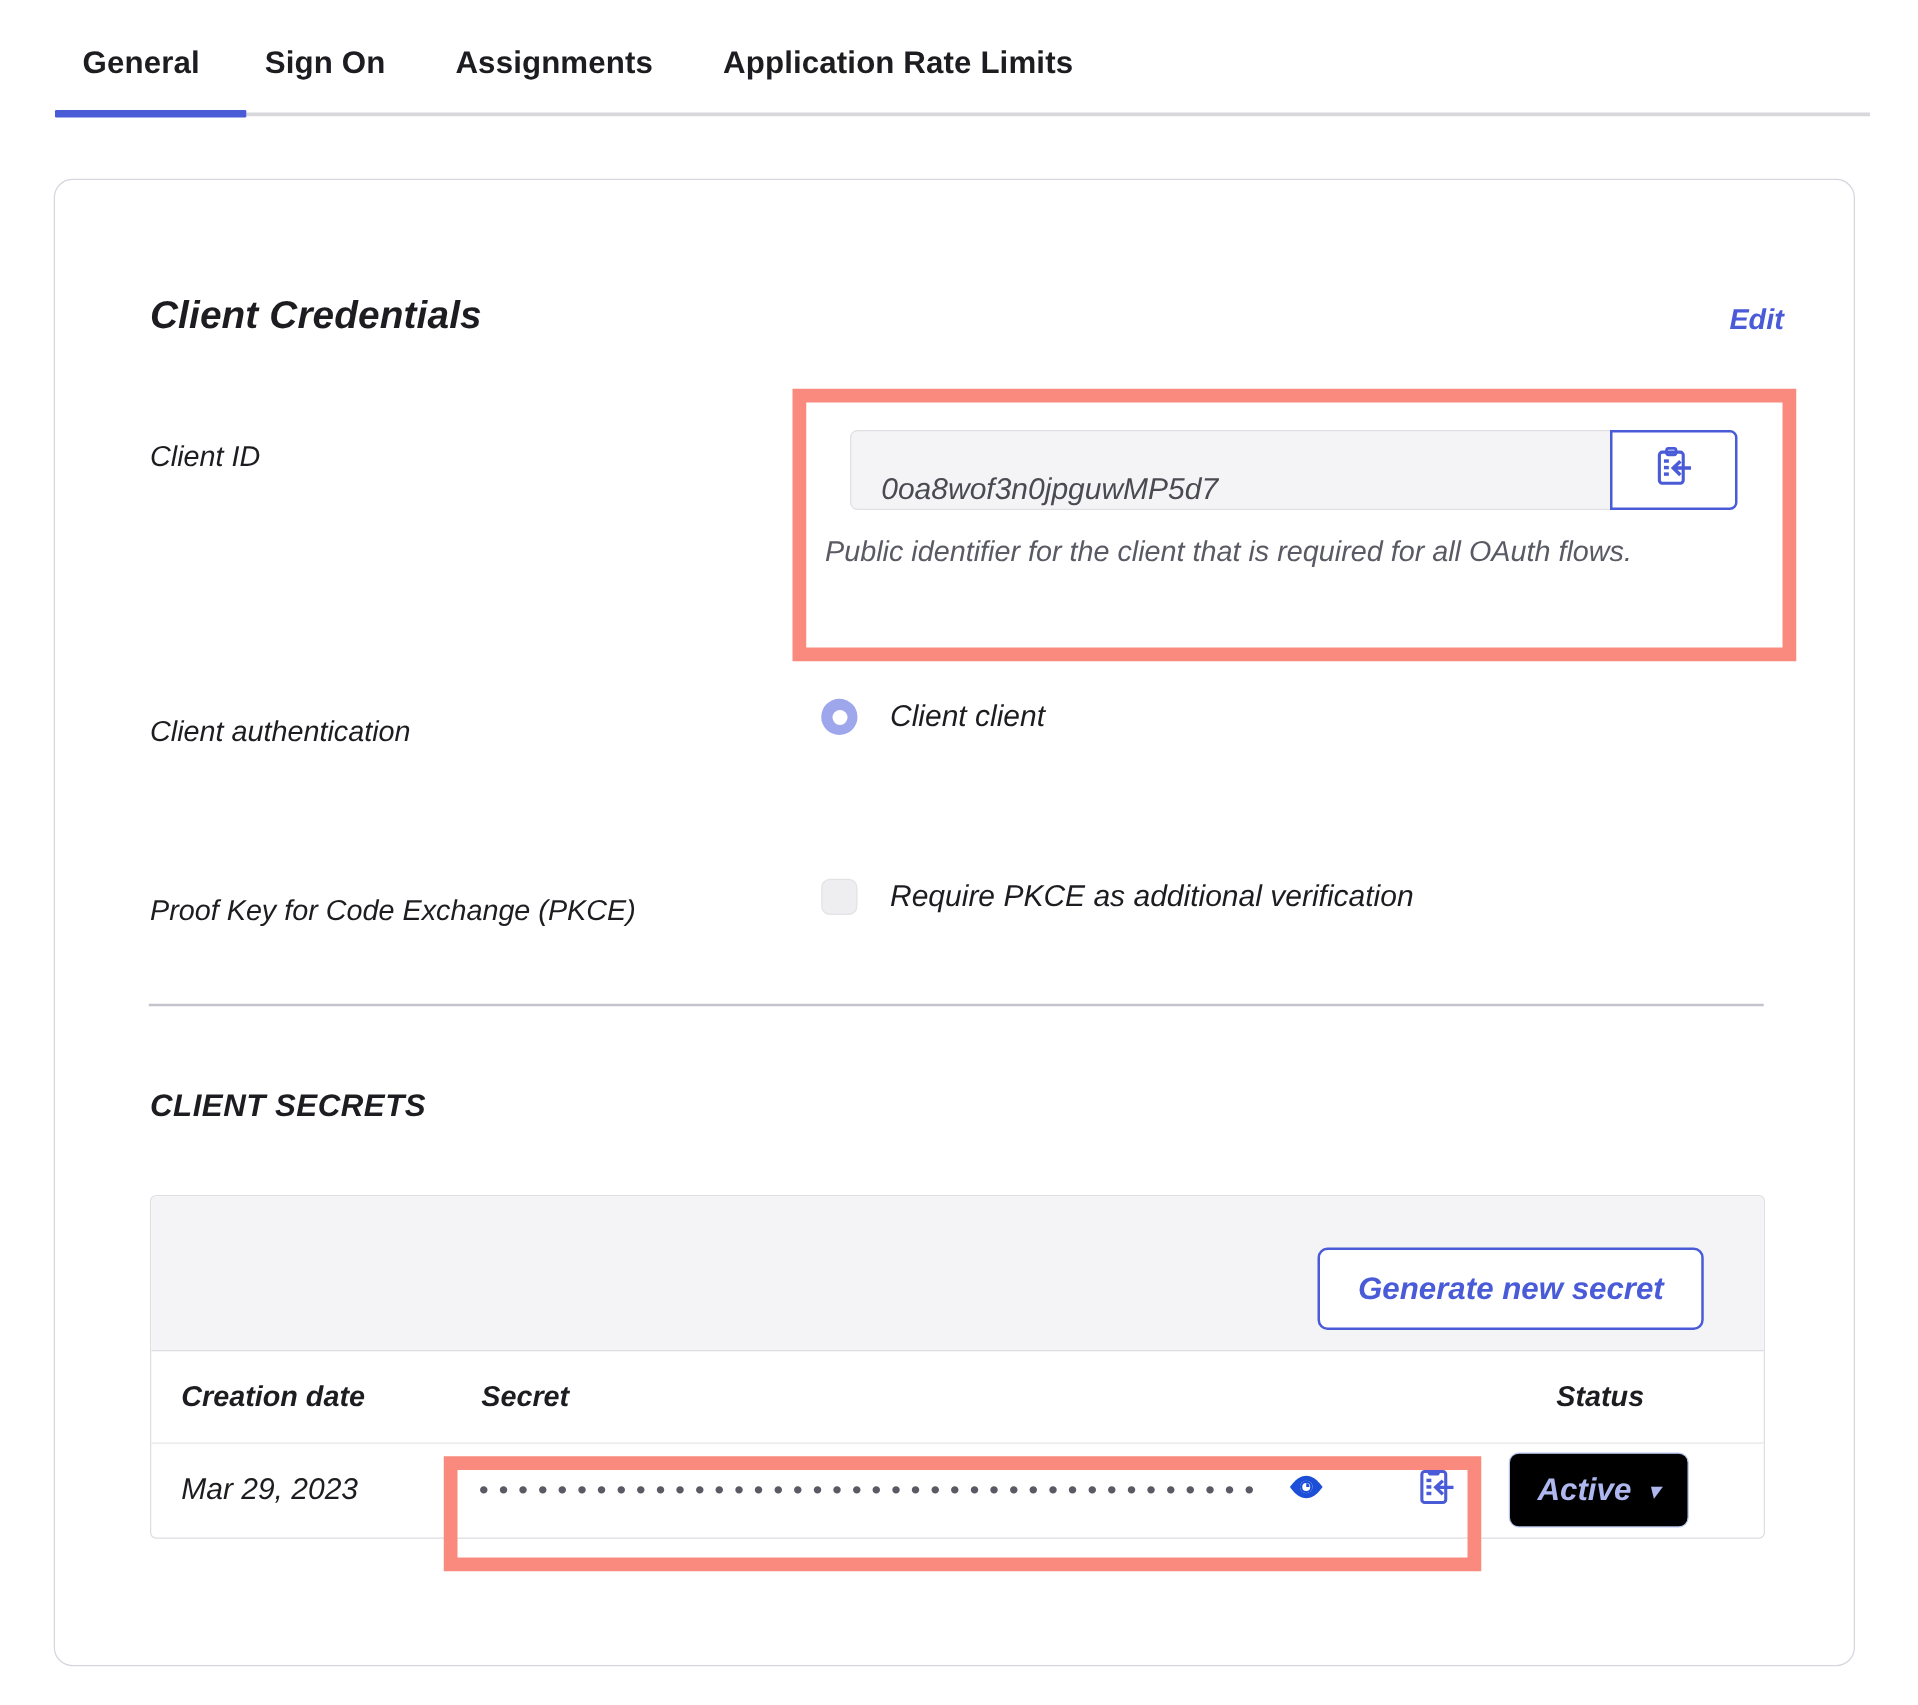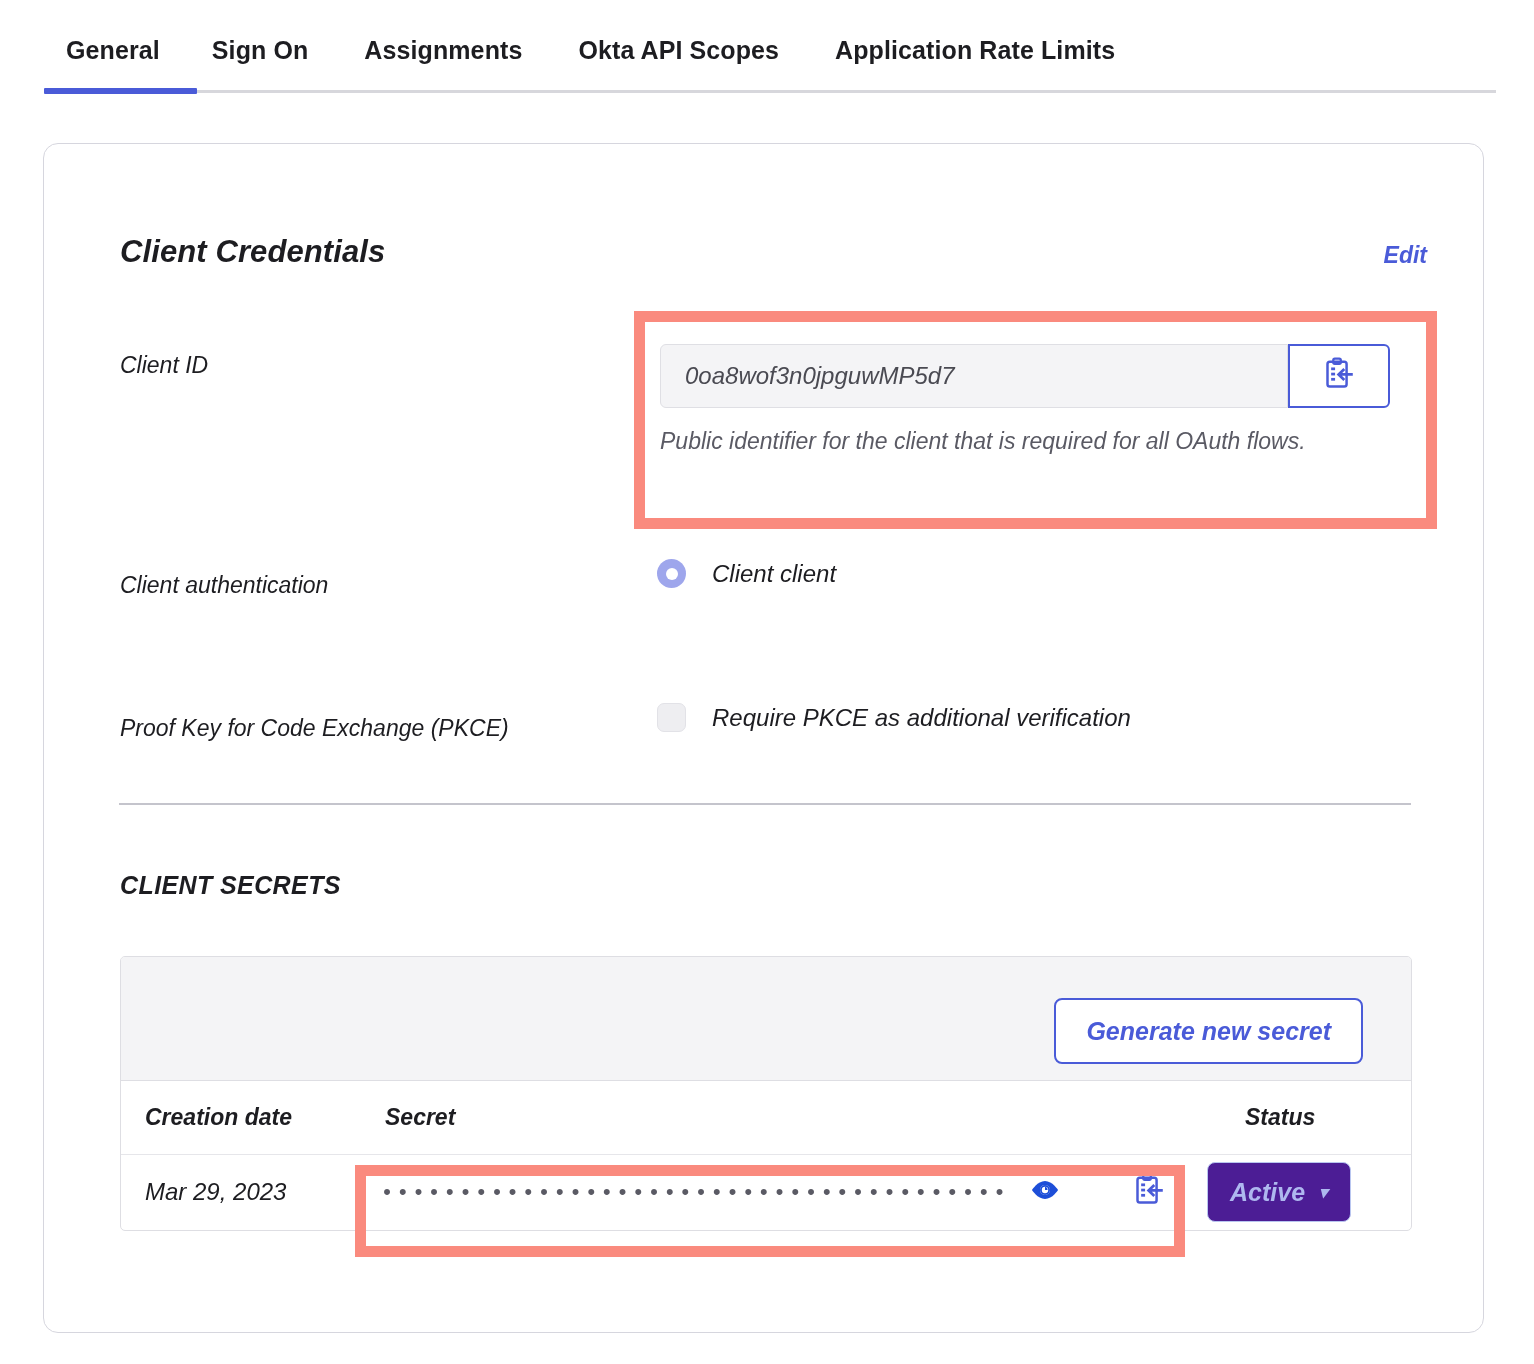--- a/index.html
+++ b/index.html
@@ -58,22 +58,22 @@
   .lbl-clientid   { left: 76px; top: 208px; }
   .lbl-clientauth { left: 76px; top: 428px; }
   .lbl-pkce       { left: 76px; top: 571px; }
 
   
   .clientid-wrap { position: absolute; left: 616px; top: 200px; }
   .clientid-input {
     width: 628px; height: 64px;
     background: #f4f4f6; border: 1px solid #dfdfe4;
     border-radius: 6px 0 0 6px;
-    font-size: 24px; color: #4a4a52; padding: 0 24px;
-    line-height: 62px; white-space: nowrap; overflow: hidden;
+    font-size: 24px; color: #4a4a52; padding: 16px 24px;
+    line-height: 62px; white-space: nowrap; overflow: hidden; margin-left: 20px;
   }
   .copy-btn {
     position: absolute; left: 628px; top: 0;
     width: 102px; height: 64px;
     border: 2px solid #4a5bd8; border-radius: 0 6px 6px 0;
     background: #fff; display: flex; align-items: center; justify-content: center;
     cursor: pointer;
   }
   .hint {
     position: absolute; left: 616px; top: 275px; width: 720px;
@@ -140,21 +140,21 @@
   .td { position: absolute; top: 50%; transform: translateY(-50%); }
   .td-date { left: 24px; font-size: 24px; color: #1d1d21; }
   .td-secret-dots {
     left: 262px; font-size: 22px; color: #5a5a64; letter-spacing: 8px;
     white-space: nowrap; font-family: "Liberation Sans", sans-serif;
   }
   .eye-btn { left: 908px; cursor: pointer; }
   .copy-sm { left: 1012px; cursor: pointer; }
   .status-btn {
     left: 1086px; height: 60px; padding: 0 22px;
-    border: 1px solid #b9c6f0; border-radius: 8px; background: #4c1d95;
+    border: 1px solid #b9c6f0; border-radius: 8px; background: #000000;
     display: flex; align-items: center; gap: 14px;
     font-size: 25px; font-weight: bold; color: #aeb8ef; cursor: pointer;
   }
   .caret { font-size: 17px; line-height: 1; color: #aeb8ef; }
 
   
   .redbox {
     position: absolute; border: 11px solid #fa8a7e; pointer-events: none;
     background: transparent;
   }
@@ -164,21 +164,20 @@
 </head>
 <body>
 
 <div id="root">
 
   <div class="tabbar">
     <div class="tabs">
       <div class="tab">General</div>
       <div class="tab">Sign On</div>
       <div class="tab">Assignments</div>
-      <div class="tab">Okta API Scopes</div>
       <div class="tab">Application Rate Limits</div>
     </div>
     <div class="tab-underline-track"></div>
     <div class="tab-underline-active"></div>
   </div>
 
   <div class="card">
 
     <div class="section-title">Client Credentials</div>
     <div class="edit-link">Edit</div>

